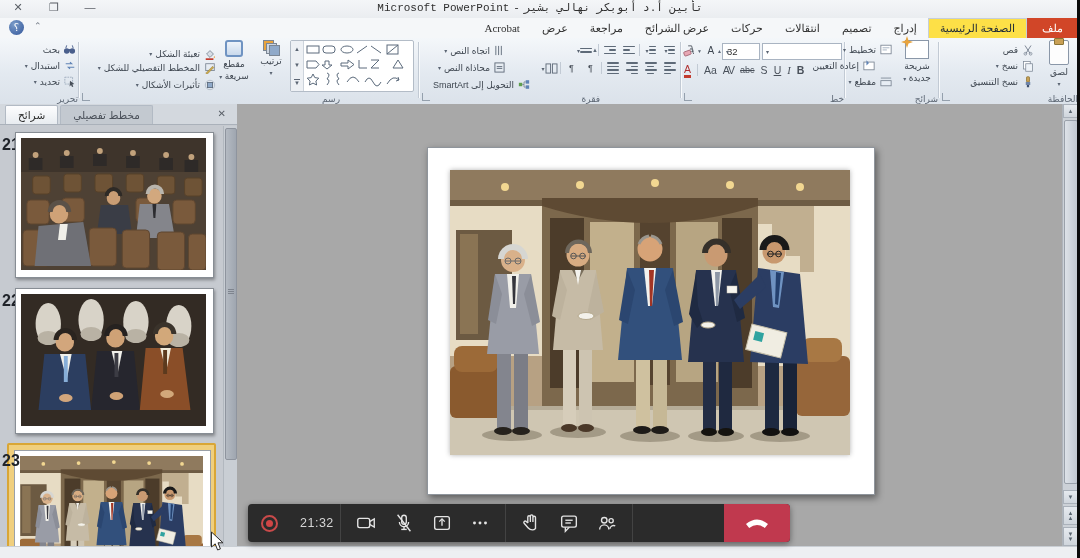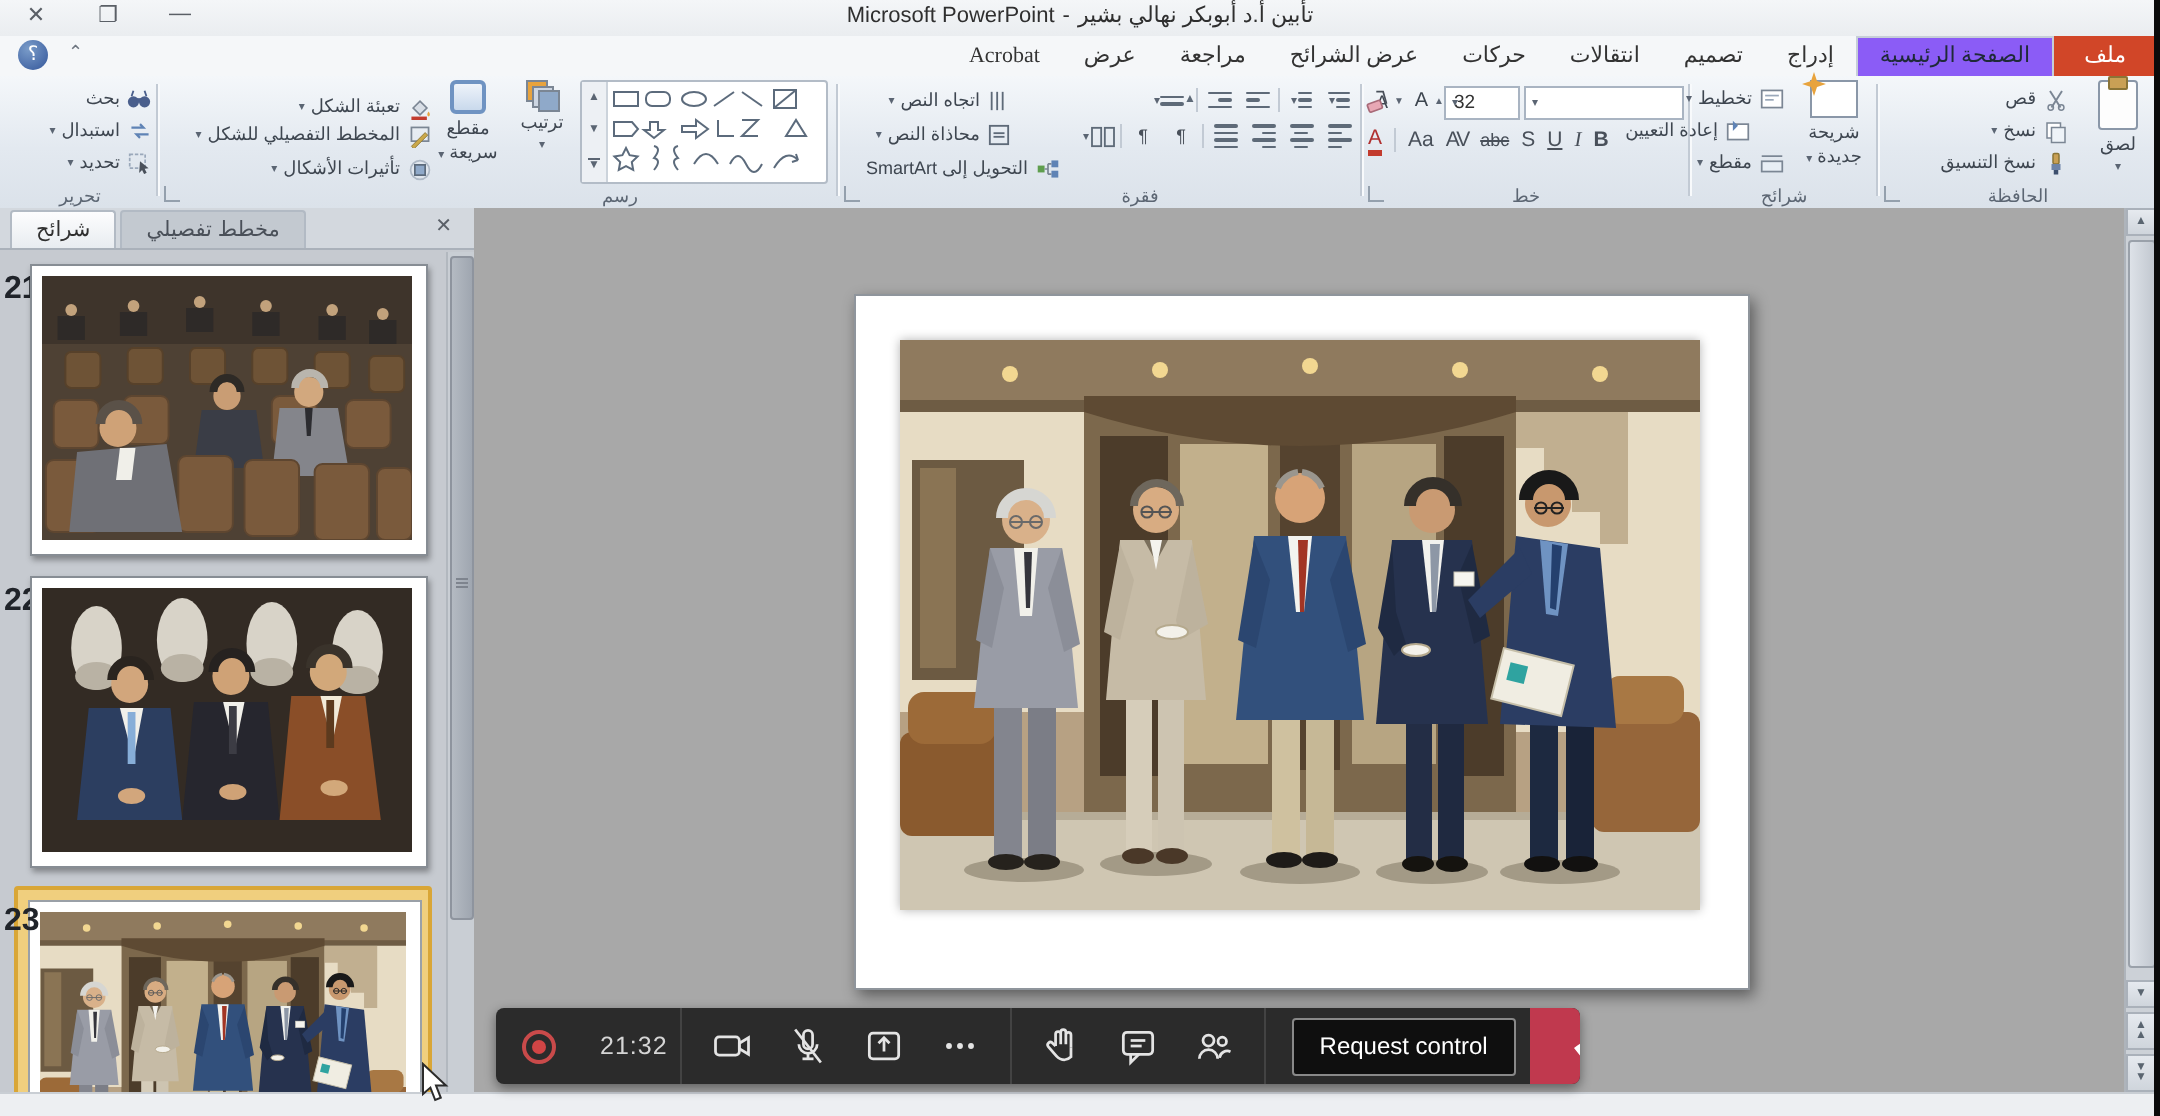--- a/index.html
+++ b/index.html
@@ -3,36 +3,36 @@
 <meta charset="utf-8">
 <style>
   html,body{margin:0;padding:0;background:#777;}
   #screen{position:relative;width:1080px;height:558px;overflow:hidden;background:#a8a8a8;
           font-family:"Liberation Sans","DejaVu Sans",sans-serif;-webkit-font-smoothing:antialiased;}
   .abs{position:absolute;}
   
   .titlebar{left:0;top:0;width:1080px;height:18px;background:linear-gradient(#f4f6f8,#eaedf0);border-bottom:1px solid #d7dbe0;}
   .wctl{position:absolute;top:1px;font-size:11px;color:#5a5f66;width:16px;text-align:center;cursor:default;}
   .title{position:absolute;left:0;top:1px;width:100%;text-align:center;font-size:11px;color:#2f2f2f;}
-  .title span{padding:0 2px;}
+  .title span{padding:0 2px;font-family:Liberation Mono, monospace;}
   
   .tabrow{left:0;top:18px;width:1080px;height:20px;background:#f5f7f9;}
   .helpbtn{position:absolute;left:9px;top:2px;width:15px;height:15px;border-radius:50%;
            background:radial-gradient(circle at 35% 30%,#7a9cc9,#33569a);color:#fff;font-size:10px;
            display:flex;align-items:center;justify-content:center;}
   .collapse{position:absolute;left:34px;top:3px;font-size:9px;color:#6e7681;}
   .tabs{position:absolute;right:2px;top:0;height:20px;display:flex;direction:rtl;font-size:11px;color:#333;}
   .tab{padding:0 11px;line-height:20px;white-space:nowrap;font-family:Liberation Serif, serif;}
   .tab.file{background:#d14628;color:#fff;padding:0 15px;}
-  .tab.active{background:#8b5cf6;border:1px solid #c6ced8;border-bottom:none;line-height:18px;color:#1f2a38;}
+  .tab.active{background:#fde047;border:1px solid #c6ced8;border-bottom:none;line-height:18px;color:#1f2a38;}
   
   .ribbon{left:0;top:38px;width:1080px;height:66px;background:linear-gradient(#f4f7fa,#e3e9f0 55%,#dbe2ea);border-bottom:1px solid #a9b2bf;}
   .grp{position:absolute;top:0;height:66px;direction:rtl;}
   .gsep{position:absolute;top:4px;height:56px;width:0;border-left:1px solid #c2cad4;border-right:1px solid #f8fafc;}
-  .glabel{position:absolute;bottom:0;width:100%;text-align:center;font-size:9px;color:#5c6673;}
+  .glabel{position:absolute;bottom:0;width:100%;font-size:9px;color:#5c6673;}
   .dlg{position:absolute;bottom:3px;left:2px;width:7px;height:7px;border-left:1px solid #94a0ad;border-bottom:1px solid #94a0ad;}
   .bigbtn{position:absolute;top:2px;display:flex;flex-direction:column;align-items:center;gap:2px;
           font-size:9px;color:#3e4650;text-align:center;line-height:10px;}
   .rbtn{position:absolute;height:15px;display:flex;direction:rtl;align-items:center;gap:3px;
         font-size:9px;color:#3e4650;white-space:nowrap;}
   .dd{font-size:6px;color:#5b6573;}
   .mi{display:inline-flex;width:13px;height:13px;align-items:center;justify-content:center;flex:none;}
   .clip{width:18px;height:23px;background:#fdfdfd;border:1px solid #8a97a8;border-radius:2px;position:relative;}
   .clip:before{content:"";position:absolute;top:-3px;left:4px;width:8px;height:5px;background:#c9a055;border:1px solid #8a7436;border-radius:1px;}
   .nslide{width:22px;height:17px;background:#fff;border:1px solid #8a97a8;position:relative;}
@@ -814,21 +814,20 @@
     </span>
     <span class="mslot">
       <svg width="22" height="22" viewBox="0 0 24 24" fill="none" stroke="#e4e4e4" stroke-width="1.5">
           <circle cx="9" cy="9" r="3"></circle>
           <path d="M4 19 a5 5 0 0 1 10 0"></path>
           <circle cx="16.5" cy="9.5" r="2.3"></circle>
           <path d="M15 18.5 a4.3 4.3 0 0 1 6 -3.4"></path>
         </svg>
     </span>
     <span class="msep"></span>
-    <span class="reqbtn">Request control</span>
     <span class="hangup">
       <svg width="26" height="14" viewBox="0 0 26 14">
           <path d="M2 8 q11 -9 22 0 l-3.2 4 q-7.8 -6 -15.6 0 z" fill="#fff"></path>
         </svg>
     </span>
   </div>
 
   <svg class="abs cursor" width="15" height="21" viewBox="0 0 15 21">
     <path d="M1.5 1 L1.5 16 L5.2 12.8 L7.6 19 L10.4 17.9 L8 11.8 L13 11.8 Z" fill="#fff" stroke="#2b2b2b" stroke-width="1"></path>
   </svg>

